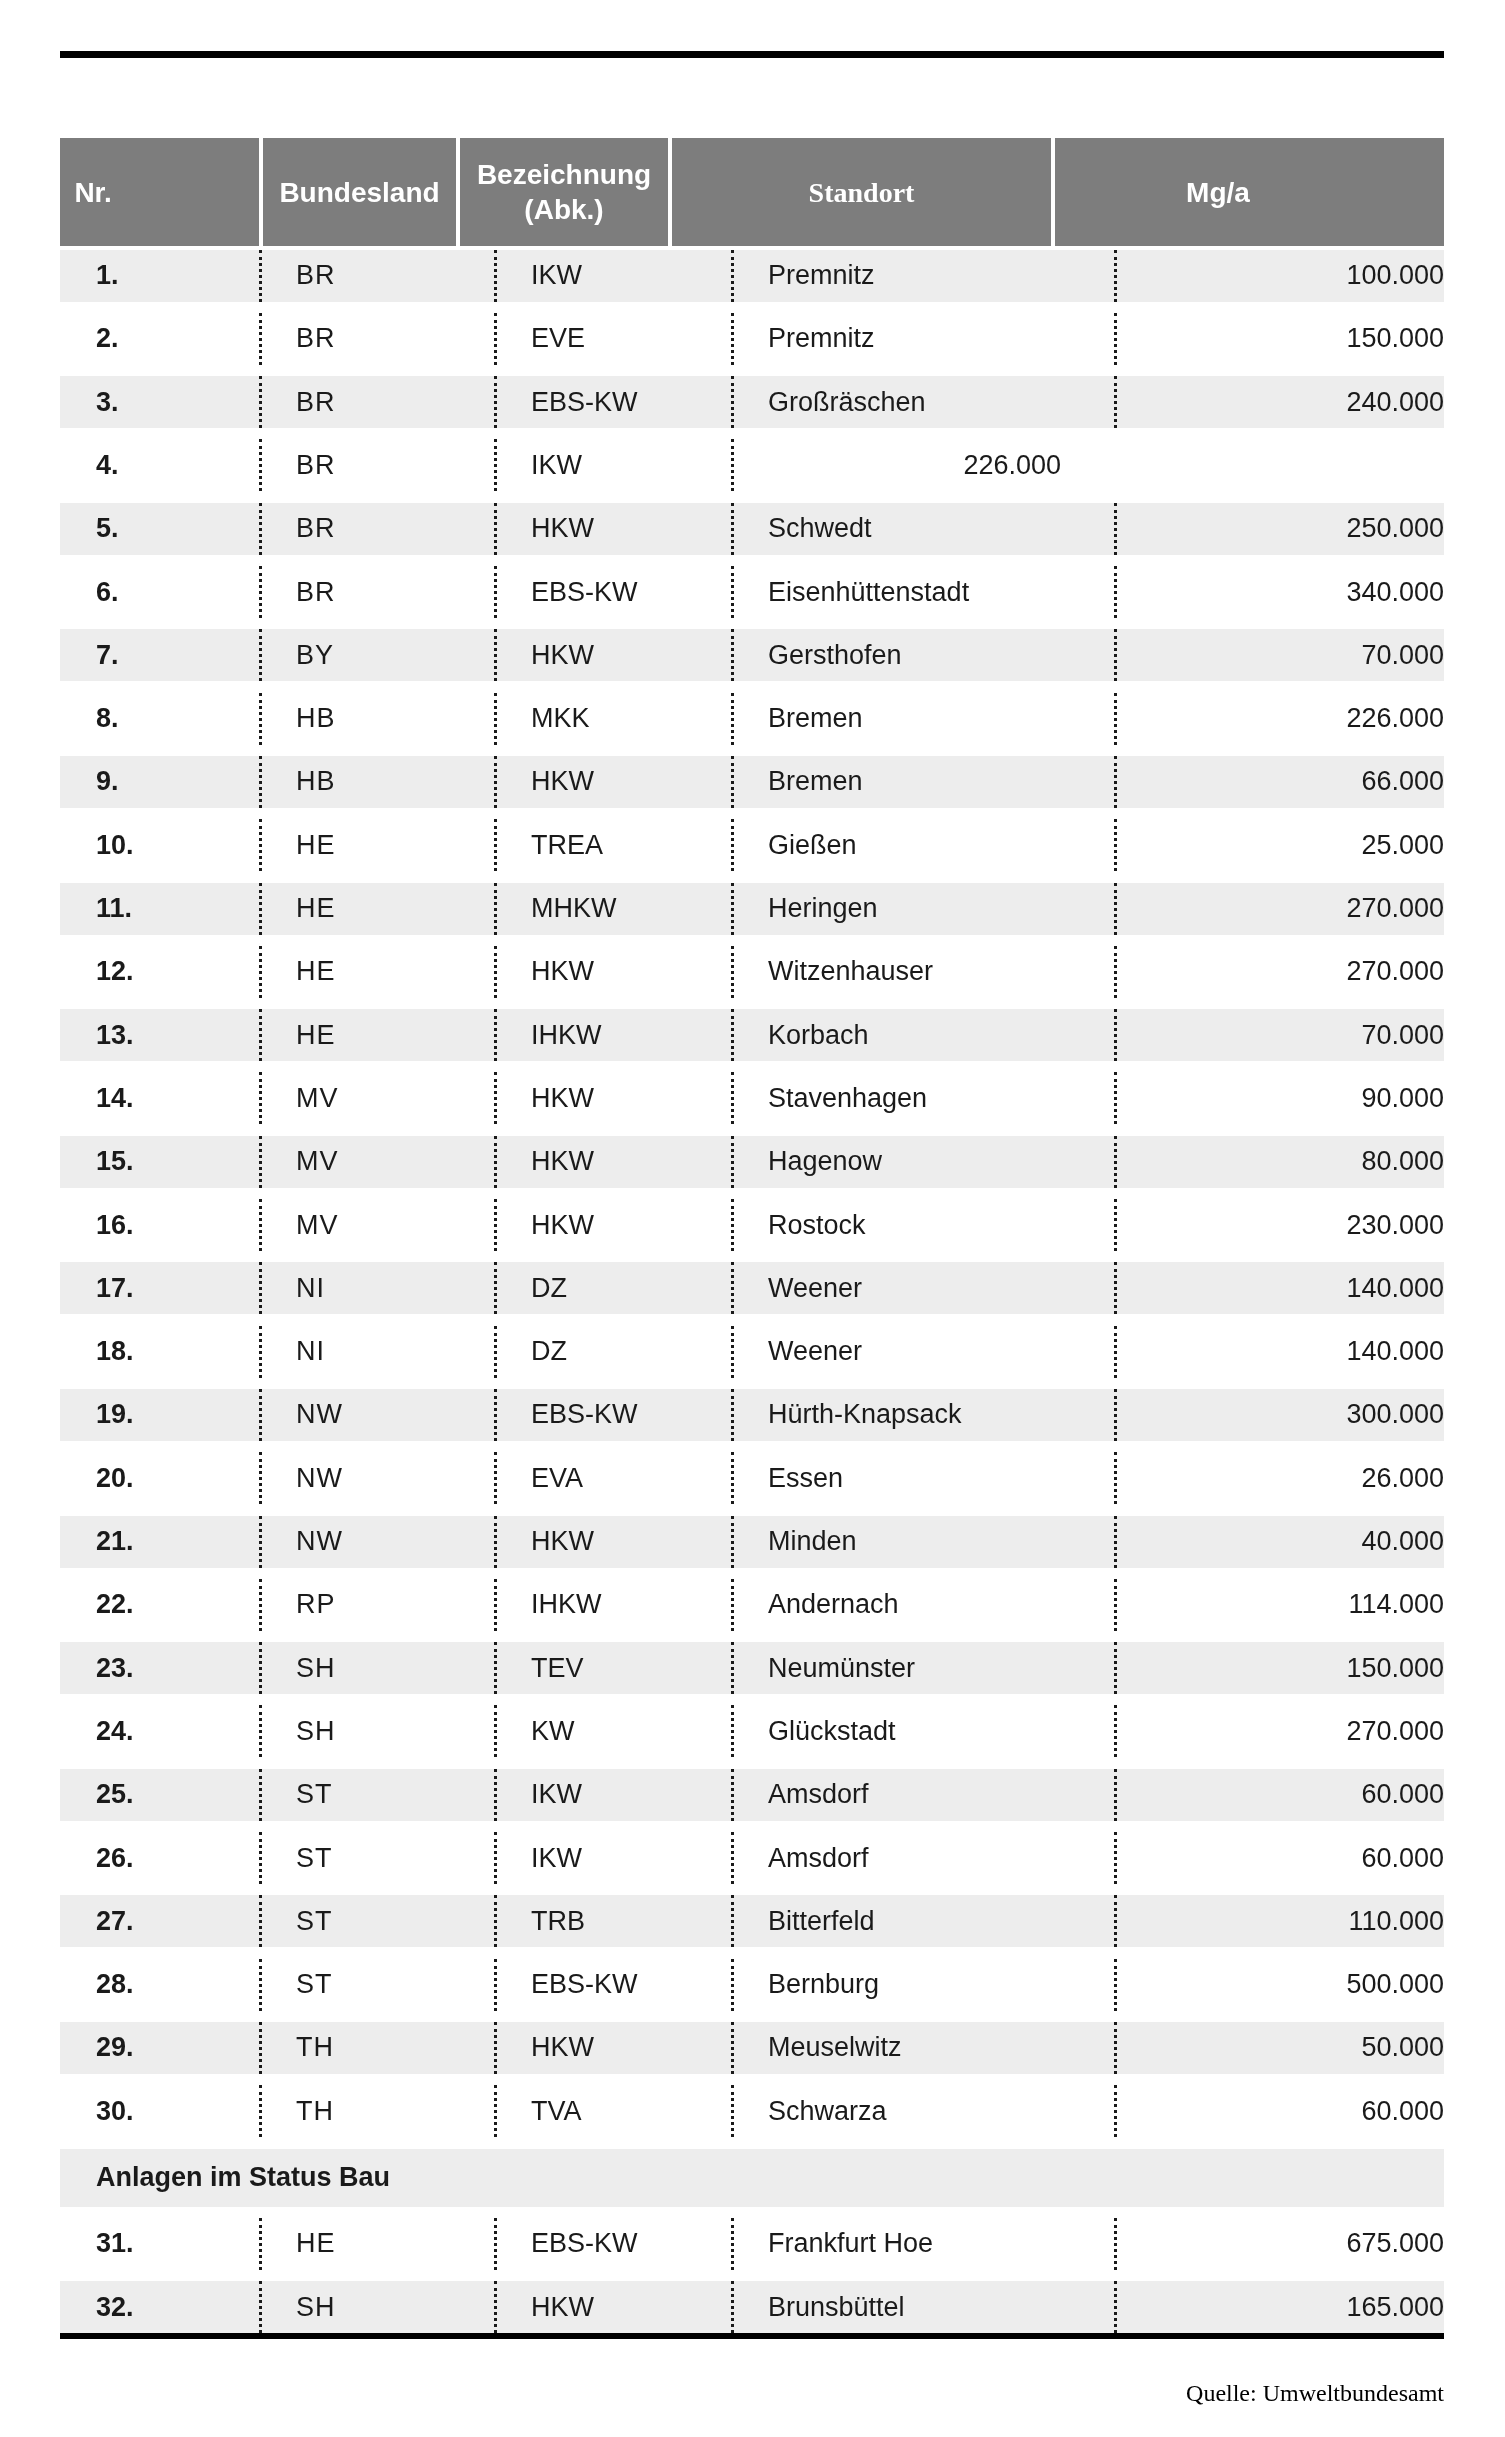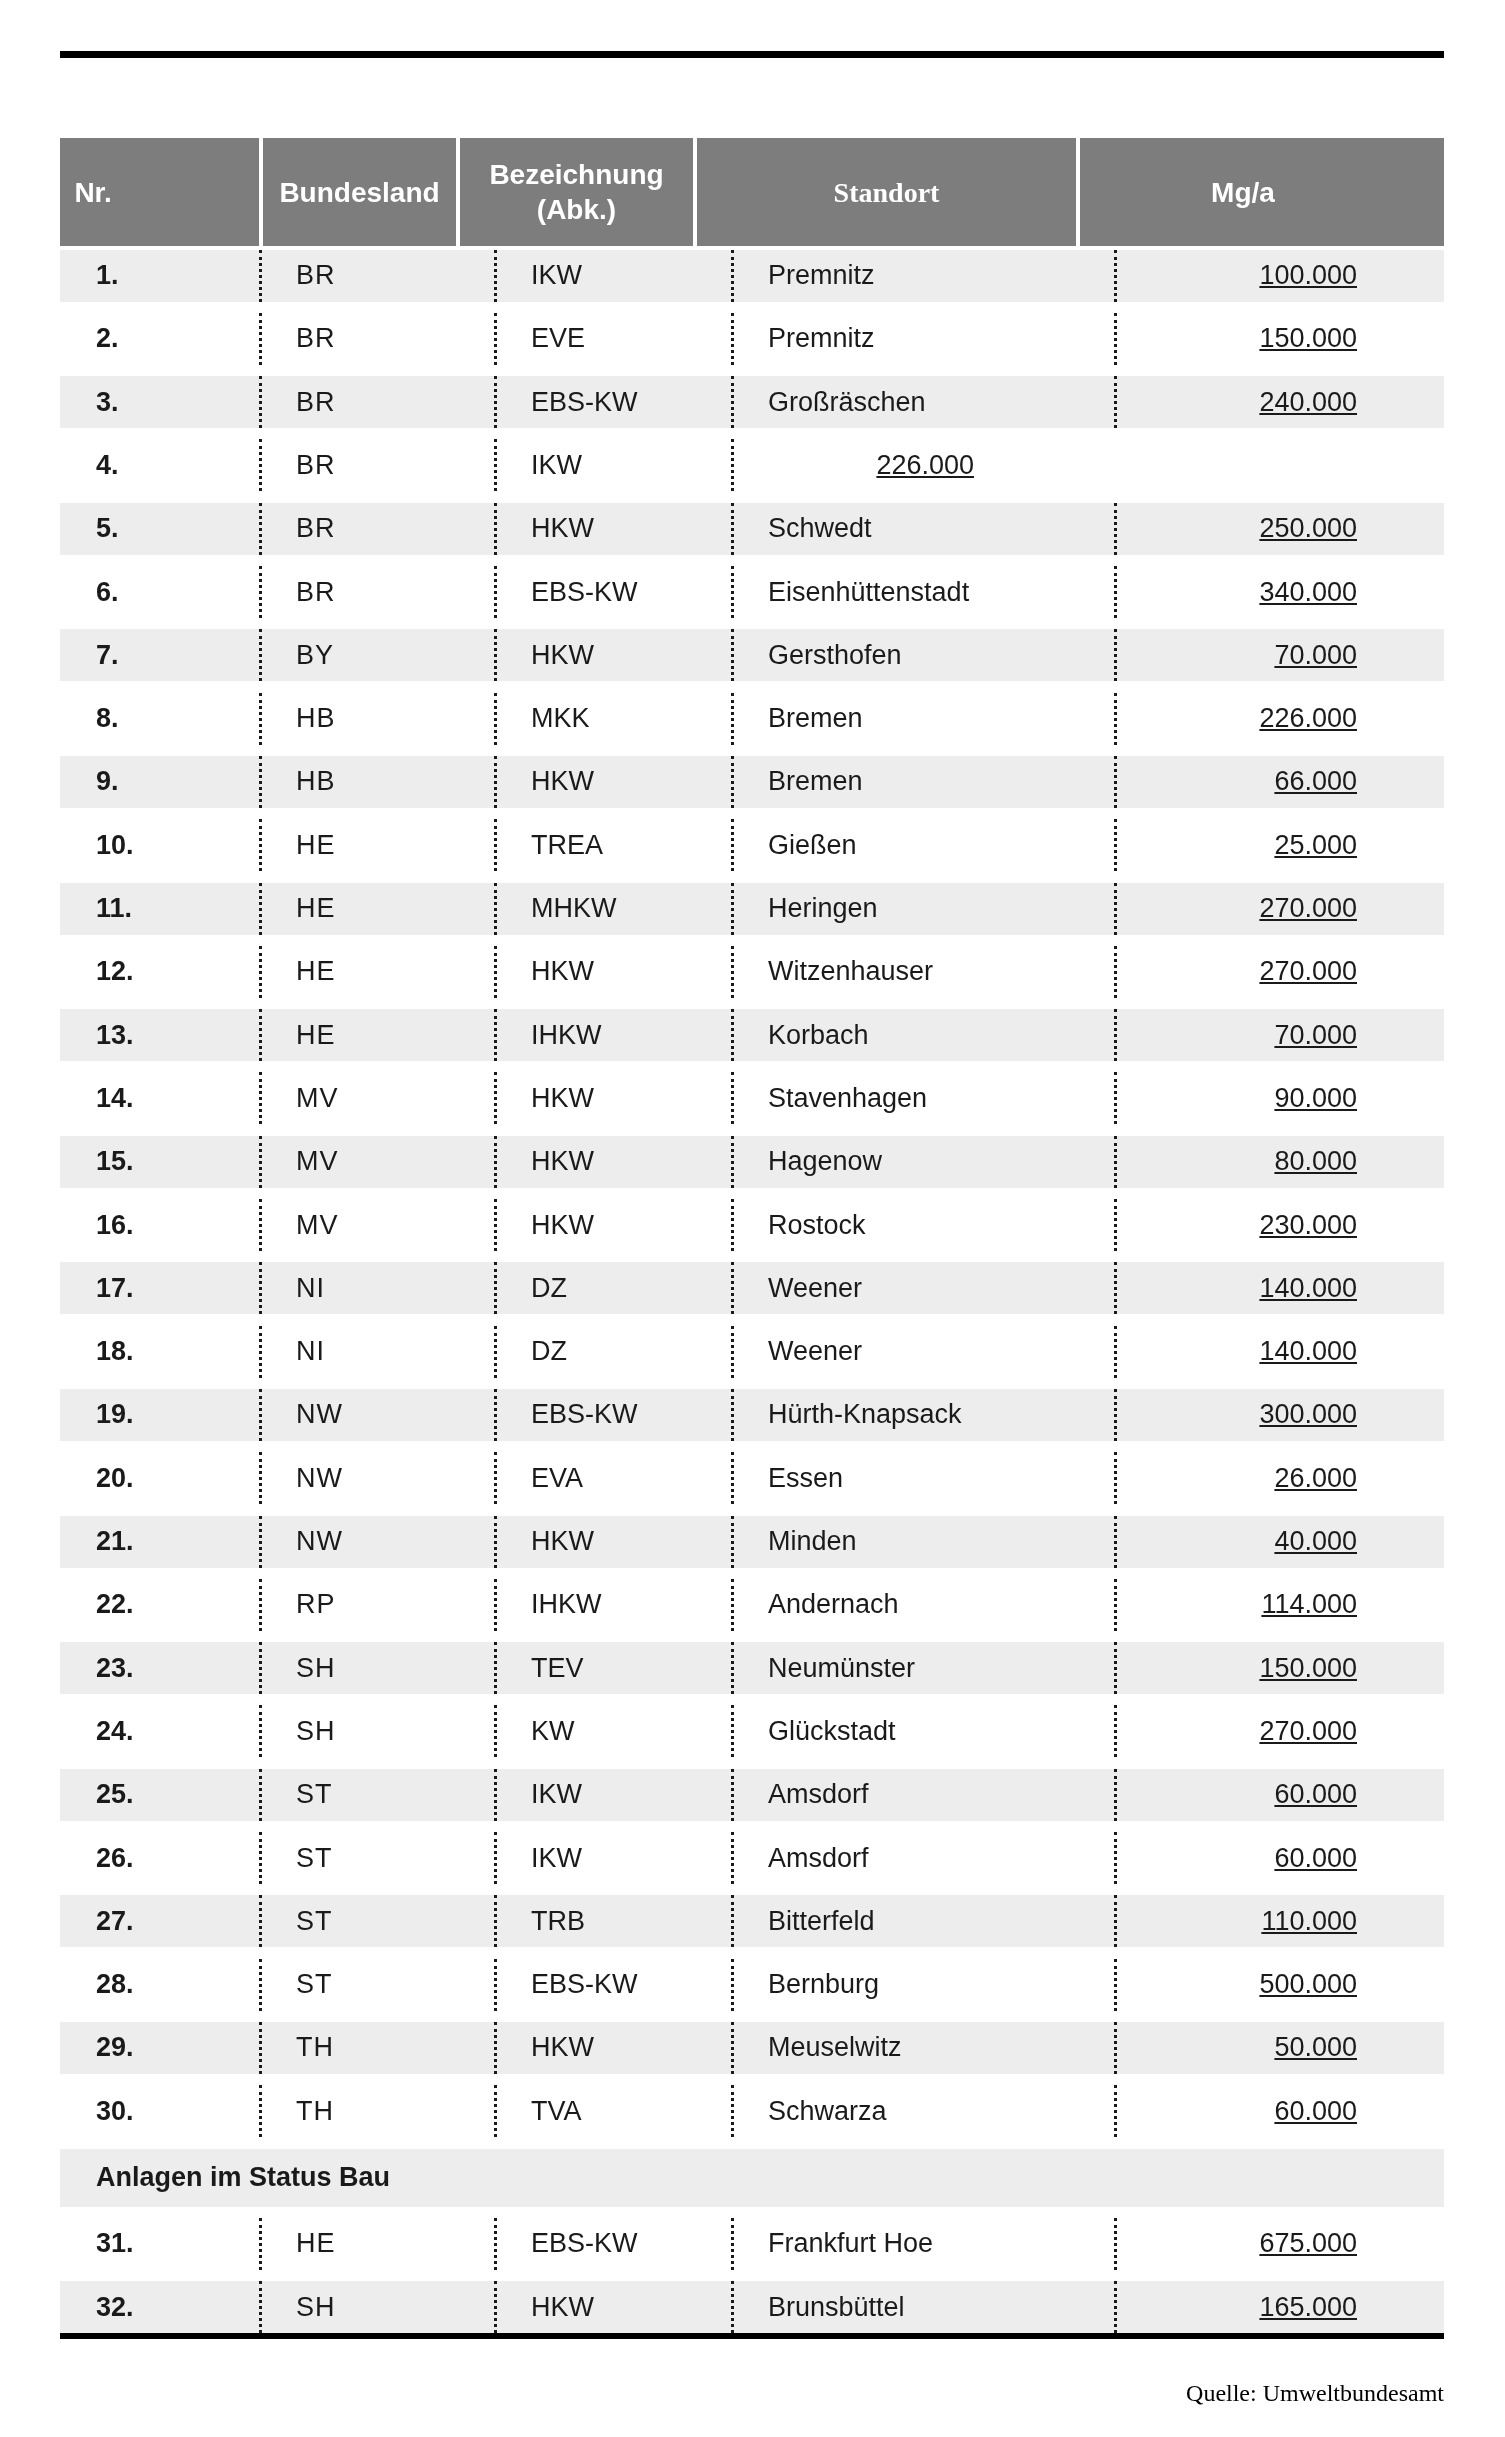--- a/index.html
+++ b/index.html
@@ -21,36 +21,36 @@
     display:flex;height:108px;background:var(--header-bg,#7d7d7d);
   }
   .hcell{
     box-sizing:border-box;
     display:flex;align-items:center;justify-content:center;
     color:#ffffff;font-weight:bold;font-size:28px;line-height:35px;
     text-align:center;
   }
   .hcell.h1{width:199px;justify-content:flex-start;padding-left:14.4px;text-align:right;}
   .hcell.h2{width:197px;border-left:4.5px solid #ffffff;}
-  .hcell.h3{width:237px;border-left:4.5px solid #ffffff;padding:0 27px;}
+  .hcell.h3{width:212px;border-left:4.5px solid #ffffff;padding:0 27px;}
   .hcell.h4{width:383px;border-left:4.5px solid #ffffff;font-family:Liberation Serif, serif;}
   .hcell.h5{width:330px;border-left:4.5px solid #ffffff;}
 
   .row{display:flex;height:52px;margin-bottom:11.3px;}
   #rows-main .row:first-child{margin-top:3.6px;}
   .cell{
     box-sizing:border-box;display:flex;align-items:center;
     font-size:27px;color:#1a1a1a;background:#ffffff;
   }
   .row.gray .cell{background:var(--row-alt,#ededed);}
   .c1{width:199px;padding-left:36px;font-weight:bold;}
   .c2{width:235px;padding-left:34px;border-left:3.6px dotted var(--dotted,#1a1a1a);letter-spacing:0.9px;}
   .c3{width:237px;padding-left:34px;border-left:3.6px dotted var(--dotted,#1a1a1a);}
   .c4{width:383px;padding-left:34px;border-left:3.6px dotted var(--dotted,#1a1a1a);}
-  .c5{width:330px;justify-content:flex-end;padding-right:87px;border-left:3.6px dotted var(--dotted,#1a1a1a);text-decoration:underline;}
+  .c5{width:330px;justify-content:flex-end;border-left:3.6px dotted var(--dotted,#1a1a1a);}
 
   .section-row{
     height:58px;margin-bottom:11.3px;
     background:var(--row-alt,#ededed);
     display:flex;align-items:center;
     padding-left:36px;box-sizing:border-box;
     font-weight:bold;font-size:27px;color:#1a1a1a;
   }
   #rows-bau .row:last-child{margin-bottom:0;}
   .bottom-rule{height:6.3px;background:var(--rule,#000);}

